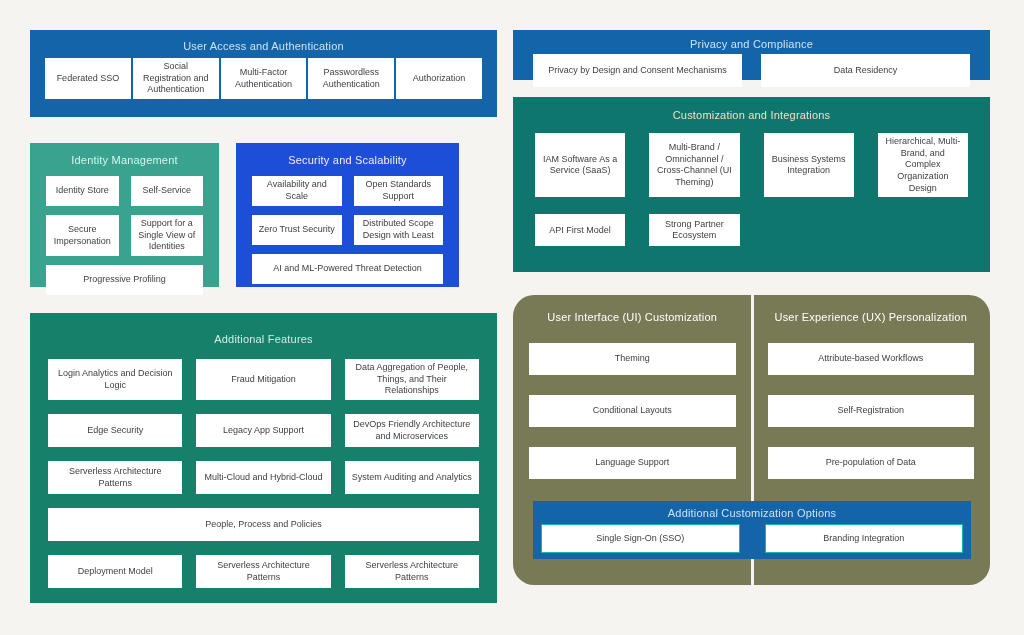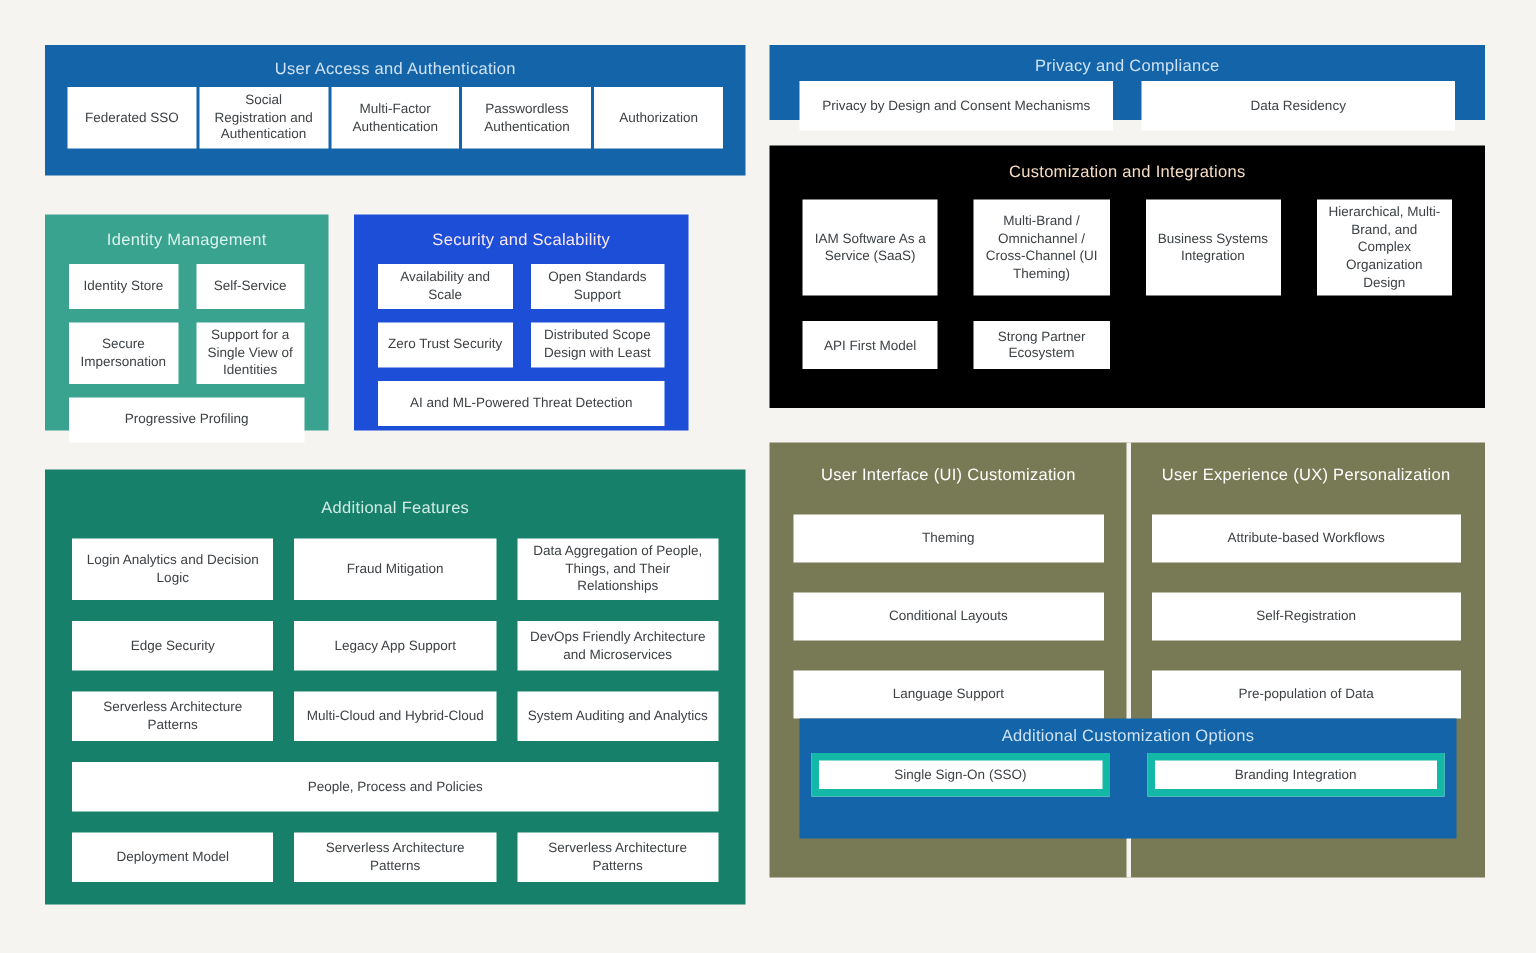--- a/index.html
+++ b/index.html
@@ -36,23 +36,23 @@
     justify-content: center;
     text-align: center;
     padding: 3px 6px;
     min-height: 30px;
   }
 
   
   .bg-blue   { background: #1364a8; }
   .bg-teal   { background: #3aa38f; }
   .bg-pink   { background: #1d4ed8; }
-  .bg-orange { background: #000000; }
+  .bg-orange { background: #0f766e; }
   .bg-green  { background: #17806b; }
-  .bg-olive  { background: #787a55; }
+  .bg-olive  { background: #787a55; border-radius: 21px; }
   .t-blue   { color: #cfe2f3; }
   .t-teal   { color: #d9f3ee; }
   .t-pink   { color: #fce9f3; }
   .t-orange { color: #f6ddc3; }
   .t-green  { color: #d2ece5; }
   .t-olive  { color: #ffffff; }
 
   
   .ua-box { height: 87px; }
   .ua-box .box-title { padding-top: 10px; }
@@ -125,33 +125,33 @@
     width: 3px;
     background: #f6f4f1;
   }
   .ux-cols { display: flex; height: 100%; }
   .ux-col { flex: 1; padding: 0 16px; }
   .ux-col .box-title { padding-top: 16px; }
   .ux-col .chip { min-height: 32px; margin-top: 20px; }
   .aco-box {
     position: absolute;
     left: 20px; right: 19px; bottom: 26px;
-    height: 80px;
+    height: 58px;
     z-index: 2;
   }
   .aco-box .box-title { padding-top: 6px; }
   .aco-chips {
     display: flex;
     gap: 25px;
     margin: 5px 8px 0 8px;
   }
   .aco-chips .chip {
     flex: 1;
     min-height: 29px;
-    border: 5px solid #14b8a6;
+    border: 1px solid #14b8a6;
   }
 </style>
 </head>
 <body>
 
 <div class="canvas">
 
   <div class="col col-left">
 
     <div class="box bg-blue ua-box">

